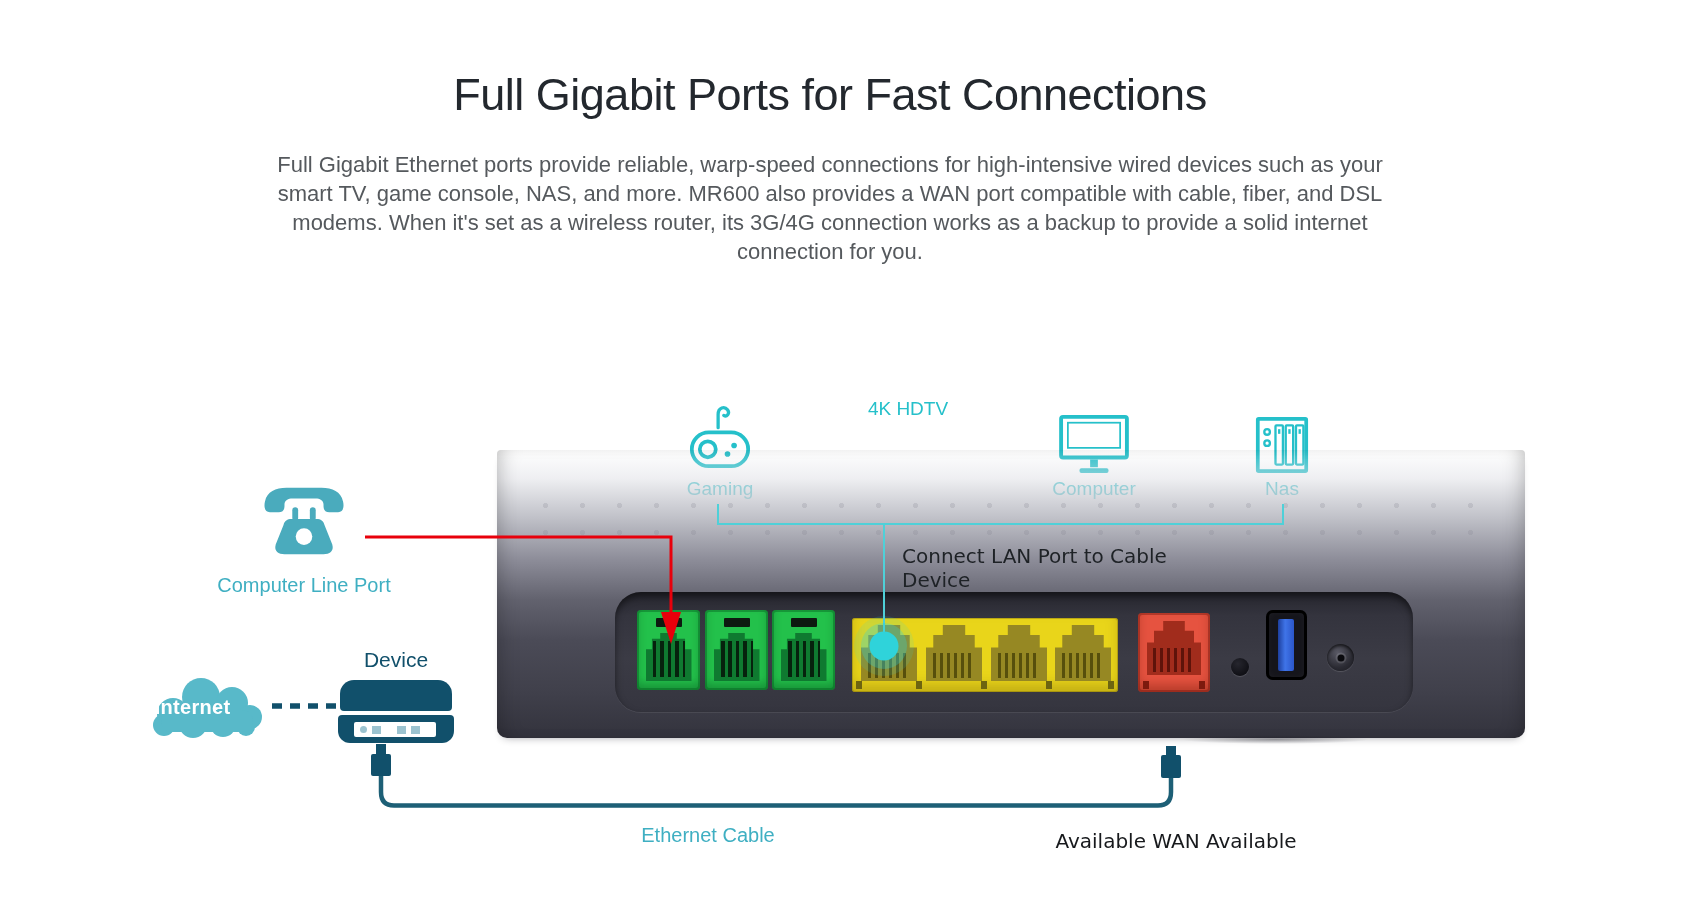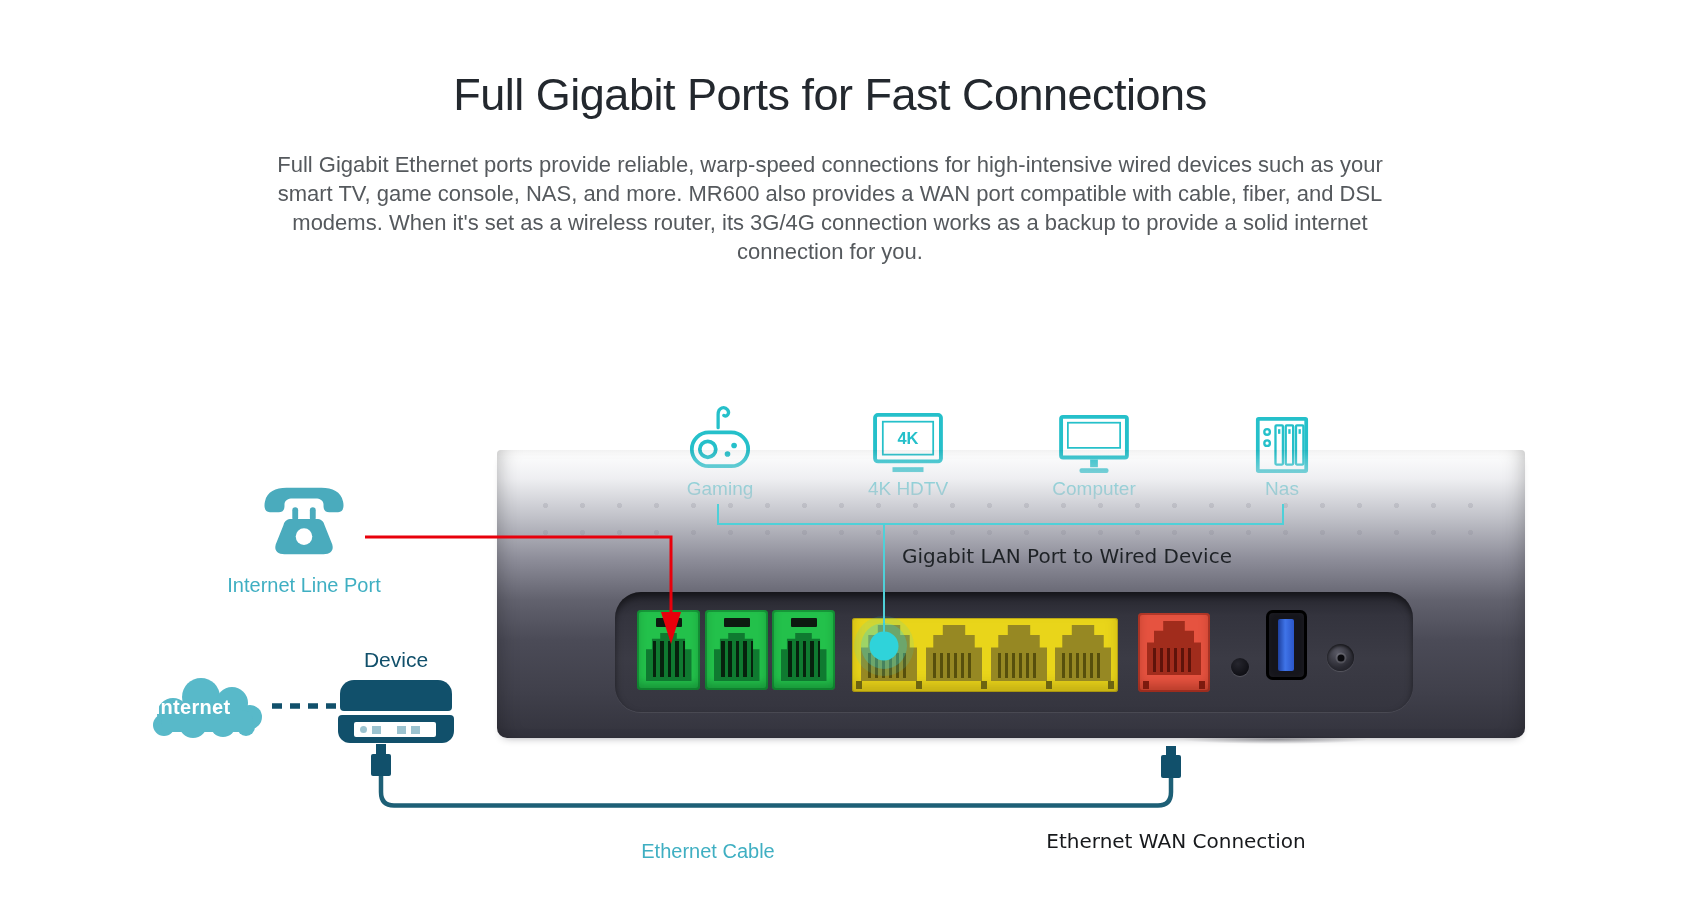--- a/index.html
+++ b/index.html
@@ -90,21 +90,21 @@
   .modem-bottom{position:absolute;left:338px;top:715px;width:116px;height:28px;background:var(--navy);border-radius:4px 4px 12px 12px;}
   .modem-leds{position:absolute;left:16px;top:7px;width:82px;height:15px;background:#fff;border-radius:2px;
     display:flex;align-items:center;gap:5px;padding-left:6px;box-sizing:border-box;}
   .led{background:#9cc3d0;}
   .led.round{width:7px;height:7px;border-radius:50%;}
   .led.sq{width:9px;height:8px;}
   .led.gap{width:6px;background:transparent;}
   .cloud{position:absolute;left:143px;top:672px;}
   .cloud-label{position:absolute;left:129px;top:696px;width:127px;text-align:center;
     font-size:20px;font-weight:bold;color:#fff;letter-spacing:.3px;}
-  .cable-label{position:absolute;left:608px;top:824px;width:200px;text-align:center;font-size:20px;color:var(--teal);margin-top:16px;}
+  .cable-label{position:absolute;left:608px;top:824px;width:200px;text-align:center;font-size:20px;color:var(--teal);}
   .wan-label{position:absolute;left:1046px;top:829px;width:260px;text-align:center;font-size:20px;
     font-family:"DejaVu Sans","Liberation Sans",sans-serif;color:#17191c;}
 </style>
 </head>
 <body>
 
 <div class="canvas">
 
   <div class="page-header">
     <h1 class="page-title">Full Gigabit Ports for Fast Connections</h1>
@@ -118,28 +118,20 @@
         <rect class="sc" stroke-width="4" x="3" y="32" width="60" height="36" rx="18"></rect>
         <circle class="sc" stroke-width="4" cx="20" cy="50" r="8.5"></circle>
         <circle class="fc" cx="41" cy="55" r="3"></circle>
         <circle class="fc" cx="48" cy="46" r="3"></circle>
       </svg>
     </div>
     <div class="device-label">Gaming</div>
   </div>
 
   <div class="device" style="left:848px">
-    <div class="icon-wrap">
-      <svg width="72" height="62" viewBox="0 0 74 64">
-        <rect class="sc" stroke-width="4" x="3" y="3" width="68" height="48" rx="3"></rect>
-        <rect class="sc" stroke-width="1.8" x="11" y="10" width="52" height="34"></rect>
-        <text class="fc tvtext" x="37" y="33" text-anchor="middle">4K</text>
-        <rect class="fc" x="21" y="57" width="32" height="5"></rect>
-      </svg>
-    </div>
     <div class="device-label">4K HDTV</div>
   </div>
 
   <div class="device" style="left:1034px">
     <div class="icon-wrap">
       <svg width="72" height="60" viewBox="0 0 74 62">
         <rect class="sc" stroke-width="4" x="3" y="3" width="68" height="42" rx="2"></rect>
         <rect class="sc" stroke-width="1.8" x="10" y="9" width="54" height="26"></rect>
         <rect class="fc" x="33" y="47" width="8" height="8"></rect>
         <rect class="fc" x="22" y="56" width="30" height="5" rx="2"></rect>
@@ -169,21 +161,21 @@
     <svg width="84" height="80" viewBox="0 0 86 82">
       <g fill="var(--teal-solid)">
         <path d="M8 33 C2 33 2 26 3 22 C5 12 14 8 25 8 L61 8 C72 8 81 12 83 22 C84 26 84 33 78 33 L69 33 C65 33 63 31 63 27 L63 25 C63 21 59 19 55 19 L31 19 C27 19 23 21 23 25 L23 27 C23 31 21 33 17 33 Z"></path>
         <rect x="31" y="28" width="6" height="14" rx="3"></rect>
         <rect x="49" y="28" width="6" height="14" rx="3"></rect>
         <path d="M30 40 L56 40 C60 40 63 42 64 46 L72 66 C74 73 69 76 63 76 L23 76 C17 76 12 73 14 66 L22 46 C23 42 26 40 30 40 Z"></path>
       </g>
       <circle cx="43" cy="58" r="8.5" fill="#fff"></circle>
     </svg>
   </div>
-  <div class="tel-label">Internet Line Port</div>
+  <div class="tel-label">Computer Line Port</div>
 
   <div class="router">
     <div class="vent"></div>
     <div class="recess"></div>
 
     <div class="port port-phone" style="left:140px">
       <div class="notch"></div>
         <div class="rj-shape"></div>
         <div class="rj-pins"></div>
     </div>
@@ -254,21 +246,21 @@
 
     <g>
       <path d="M381 772 L381 792 Q381 805.5 394 805.5 L1158 805.5 Q1171 805.5 1171 792 L1171 774" stroke="var(--cable)" stroke-width="4.5" fill="none"></path>
       <rect x="376" y="744" width="10" height="13" fill="var(--navy)"></rect>
       <rect x="371" y="754" width="20" height="22" rx="2" fill="var(--navy)"></rect>
       <rect x="1166" y="746" width="10" height="12" fill="var(--navy)"></rect>
       <rect x="1161" y="755" width="20" height="23" rx="2" fill="var(--navy)"></rect>
     </g>
   </svg>
 
-  <div class="callout-lan">Gigabit LAN Port to Wired Device</div>
+  <div class="callout-lan">Connect LAN Port to Cable Device</div>
 
   <div class="modem-label">Device</div>
   <div class="modem-top"></div>
   <div class="modem-bottom">
     <div class="modem-leds">
       <span class="led round"></span>
         <span class="led sq"></span>
         <span class="led gap"></span>
       <span class="led sq"></span>
         <span class="led sq"></span>
@@ -286,15 +278,15 @@
         <circle cx="50" cy="52" r="14"></circle>
         <circle cx="80" cy="52" r="13"></circle>
         <circle cx="103" cy="55" r="9"></circle>
         <rect x="18" y="38" width="92" height="22" rx="11"></rect>
       </g>
     </svg>
   </div>
   <div class="cloud-label">Internet</div>
 
   <div class="cable-label">Ethernet Cable</div>
-  <div class="wan-label">Ethernet WAN Connection</div>
+  <div class="wan-label">Available WAN Available</div>
 
 </div>
 
 </body></html>

